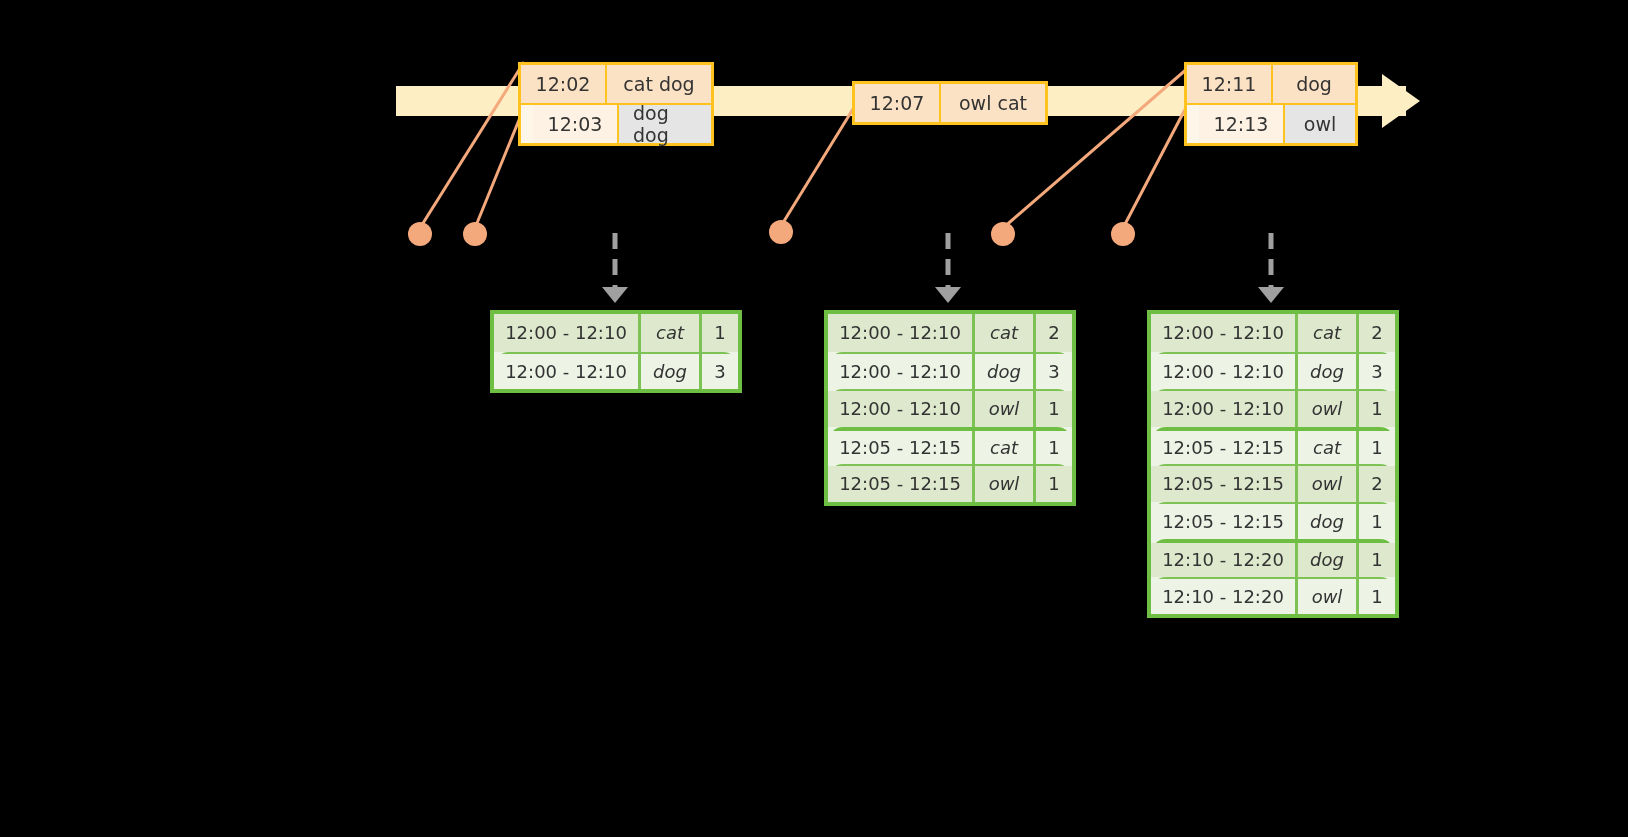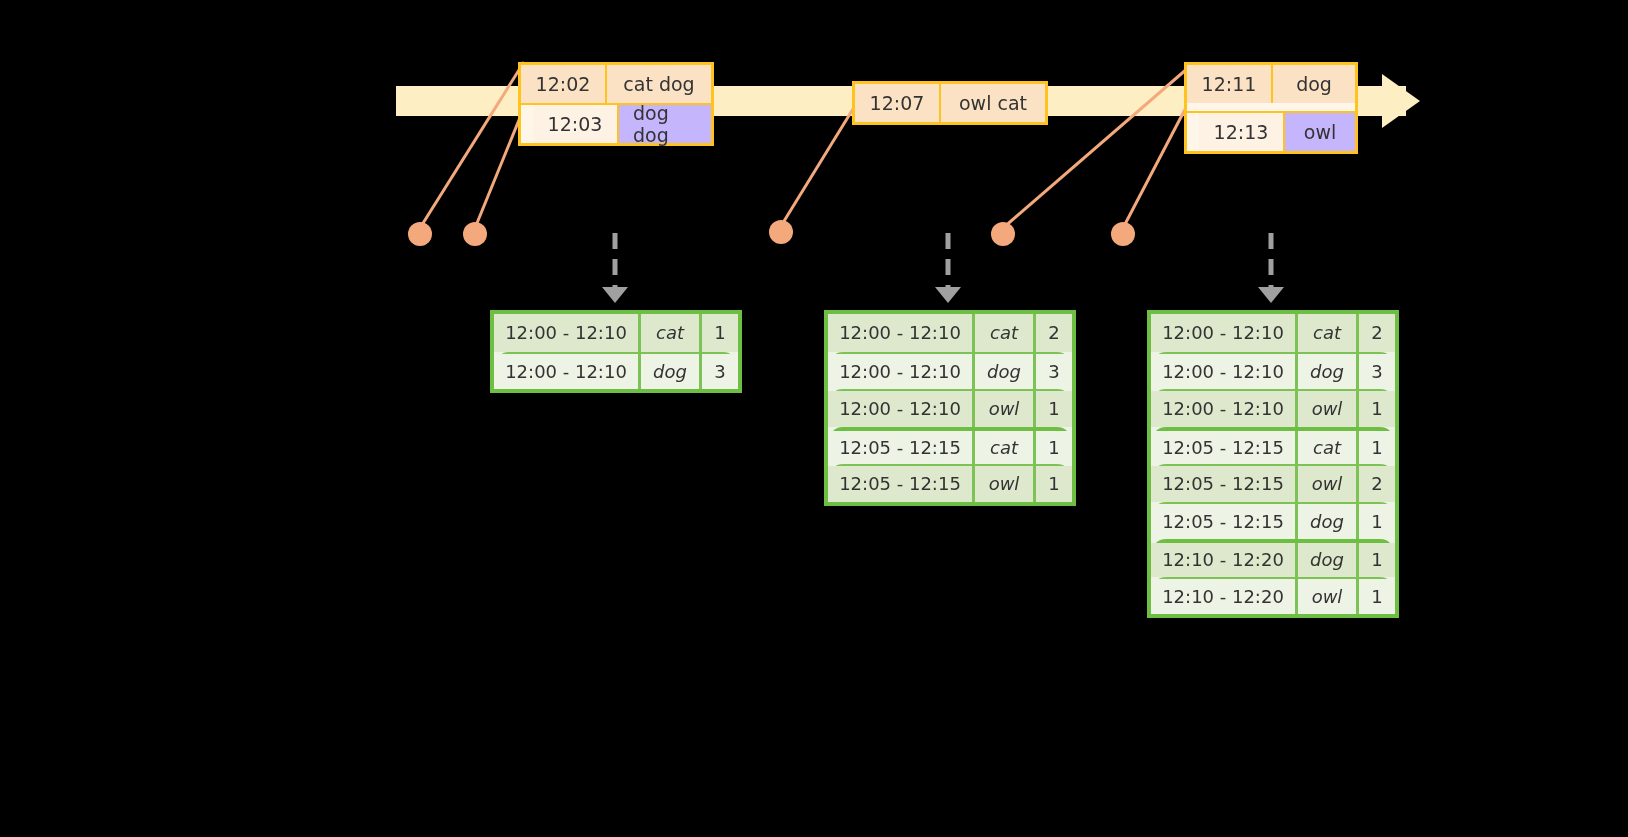--- a/index.html
+++ b/index.html
@@ -66,27 +66,27 @@
     justify-content: center;
     font-size: 19px;
     background: #FDF2E4;
   }
   .ev-text {
     flex: 1;
     display: flex;
     align-items: center;
     justify-content: center;
     font-size: 19px;
-    background: #c4b5fd;
+    background: #e5e5e5;
     padding: 0 14px;
   }
 
   #evbox-1 { left: 502px; top: 62px;  width: 196px; }
   #evbox-2 { left: 836px; top: 81px;  width: 196px; }
-  #evbox-3 { left: 1168px; top: 62px; width: 174px; gap: 8px; }
+  #evbox-3 { left: 1168px; top: 62px; width: 174px; }
 
   
   .dot {
     position: absolute;
     width: 24px;
     height: 24px;
     border-radius: 50%;
     background: #F4A97C;
   }
   

